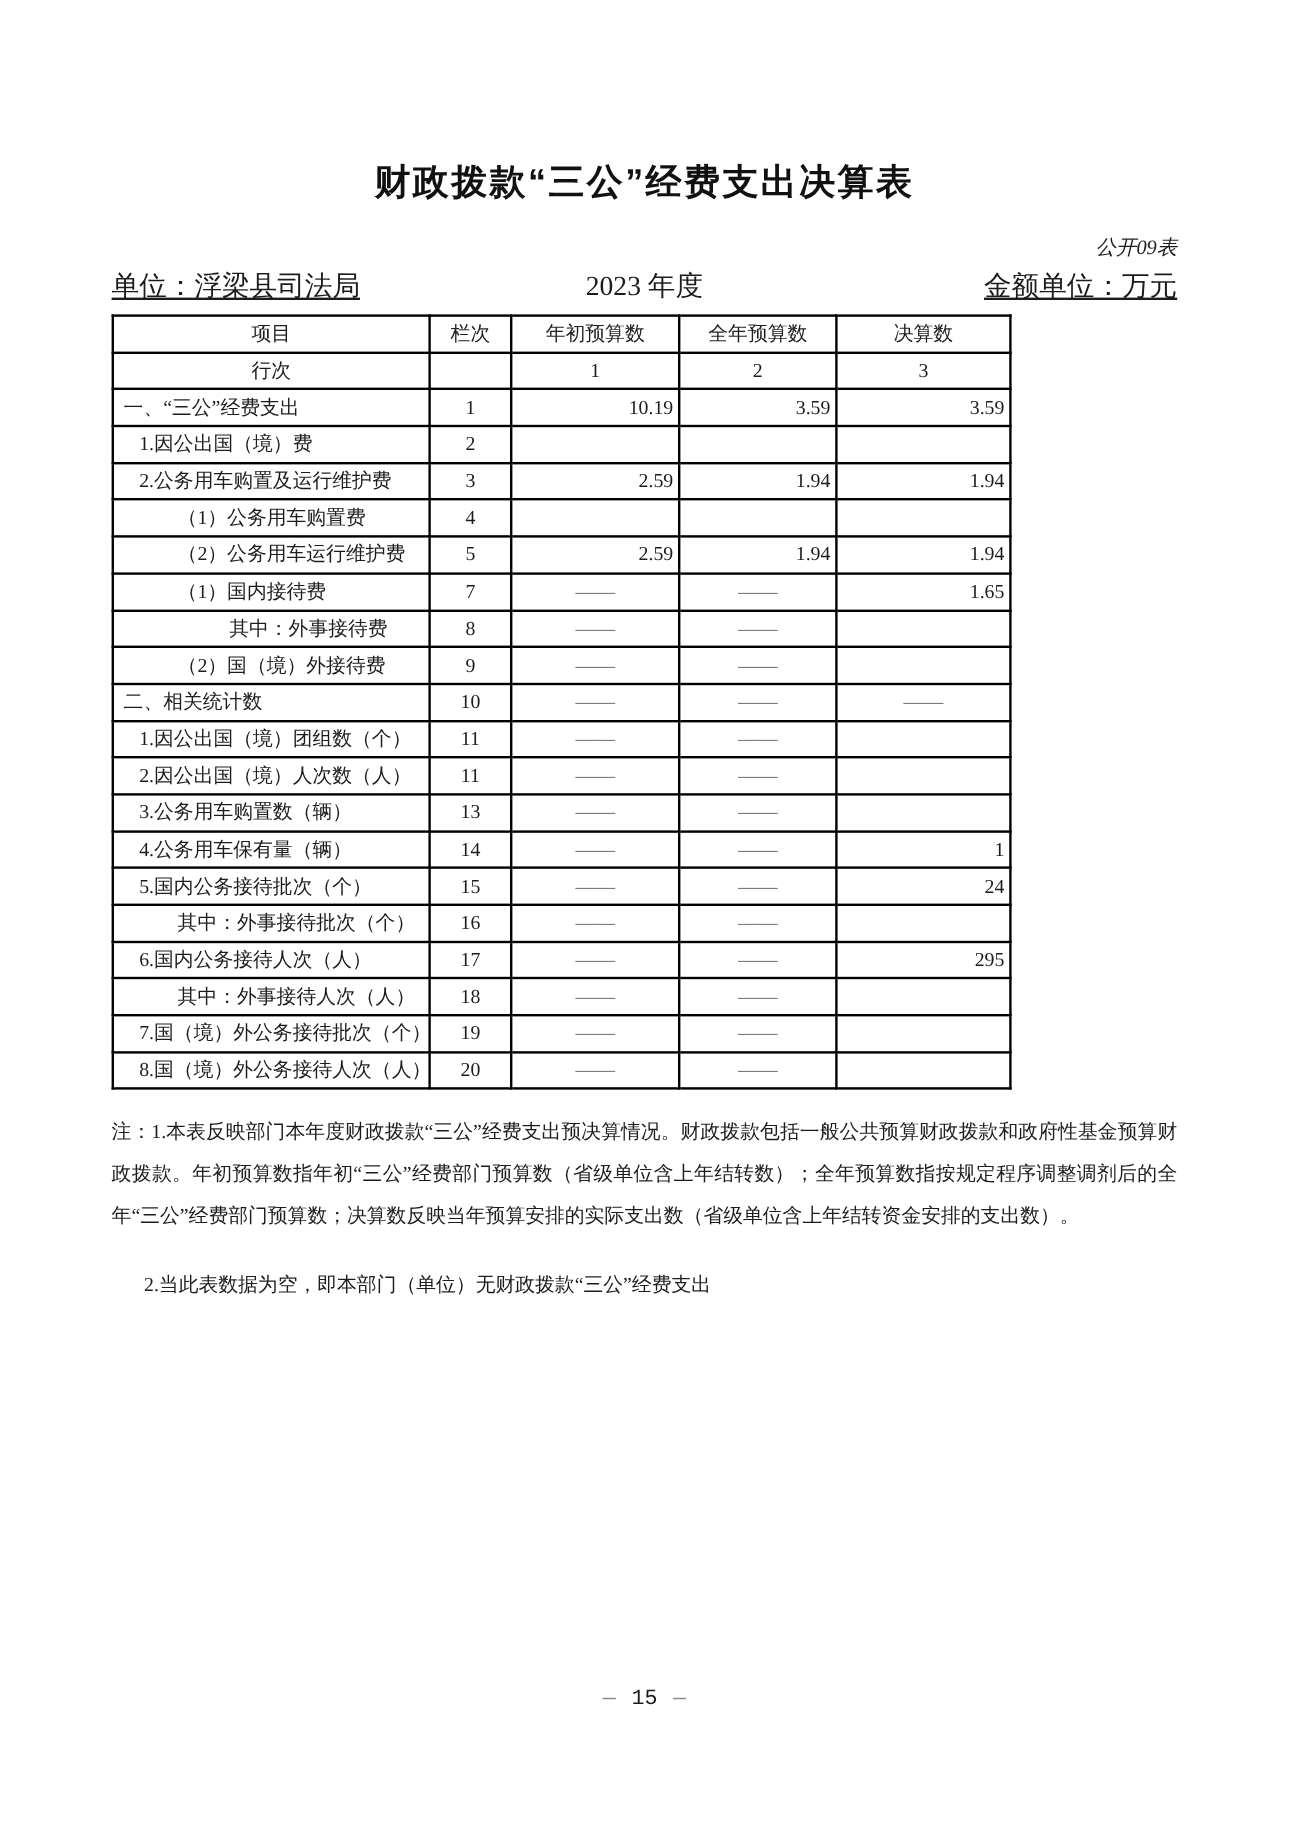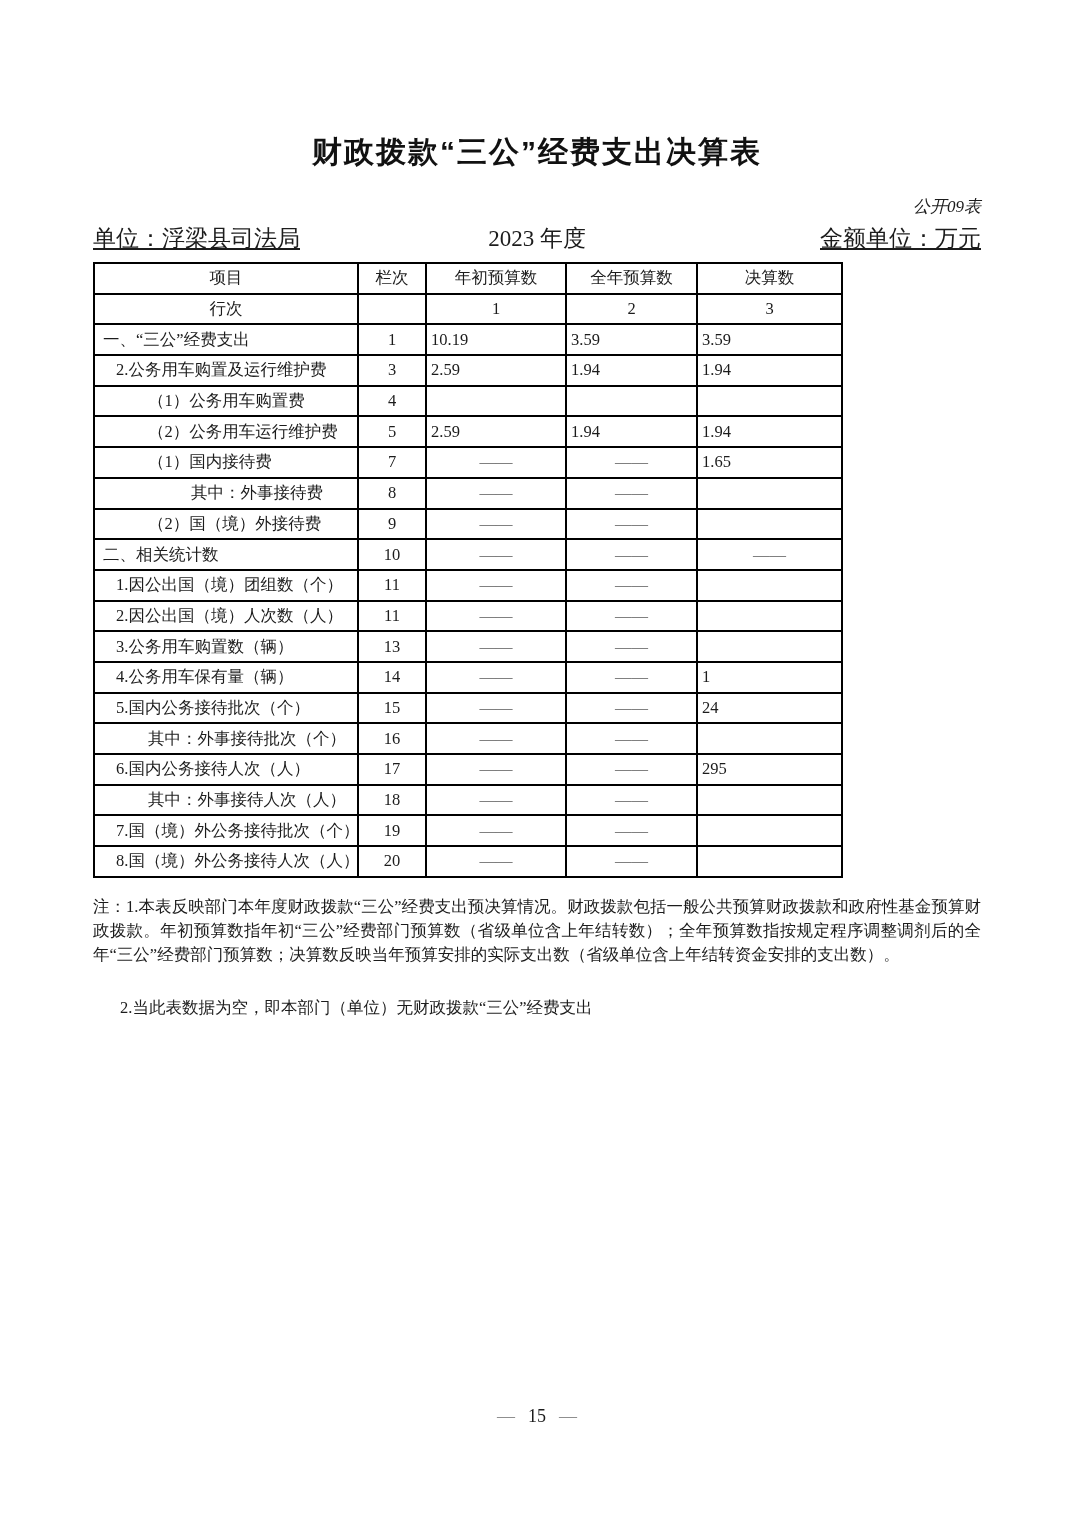--- a/index.html
+++ b/index.html
@@ -64,41 +64,42 @@
     overflow:hidden;
     white-space:nowrap;
   }
   .fin-table th { text-align:center; }
   .c-line { text-align:center; }
   .c-item { text-align:left;border-radius:14px; }
   .c-item.indent-0 { padding-left:8px; }
   .c-item.indent-1 { padding-left:21px; }
   .c-item.indent-2 { padding-left:53px; }
   .c-item.indent-3 { padding-left:96px; }
-  .c-val { padding-right:14px; }
+  .c-val { text-align:right; padding-right:14px; }
   .c-val.dash { text-align:center; padding-right:4px; color:#6b6b6b; }
   .notes {
     margin-top:17px;
     font-size:16.5px;
-    line-height:24px;
+    line-height:35px;
     text-align:justify;
   }
   .note-2 {
     margin-top:25px;
     font-size:16.5px;
     line-height:31px;
     text-indent:27px;
   }
   .page-footer {
     position:absolute;
     top:1406px;
     left:0;
     width:100%;
     text-align:center;
     font-size:18px;
+    font-family:Liberation Mono, monospace;
   }
   .page-footer .dash { color:#8a8a8a; margin:0 13px; }
 </style>
 </head>
 <body>
 
 <div class="page">
   <div class="content">
 
     <h1 class="doc-title">财政拨款“三公”经费支出决算表</h1>
@@ -137,20 +138,27 @@
       </thead>
       <tbody>
           <tr>
             <td class="c-item indent-0">一、“三公”经费支出</td>
             <td class="c-line">1</td>
             <td class="c-val">10.19</td>
             <td class="c-val">3.59</td>
             <td class="c-val">3.59</td>
           </tr>
           <tr>
+            <td class="c-item indent-1">1.因公出国（境）费</td>
+            <td class="c-line">2</td>
+            <td class="c-val"></td>
+            <td class="c-val"></td>
+            <td class="c-val"></td>
+          </tr>
+          <tr>
             <td class="c-item indent-1">2.公务用车购置及运行维护费</td>
             <td class="c-line">3</td>
             <td class="c-val">2.59</td>
             <td class="c-val">1.94</td>
             <td class="c-val">1.94</td>
           </tr>
           <tr>
             <td class="c-item indent-2">（1）公务用车购置费</td>
             <td class="c-line">4</td>
             <td class="c-val"></td>

